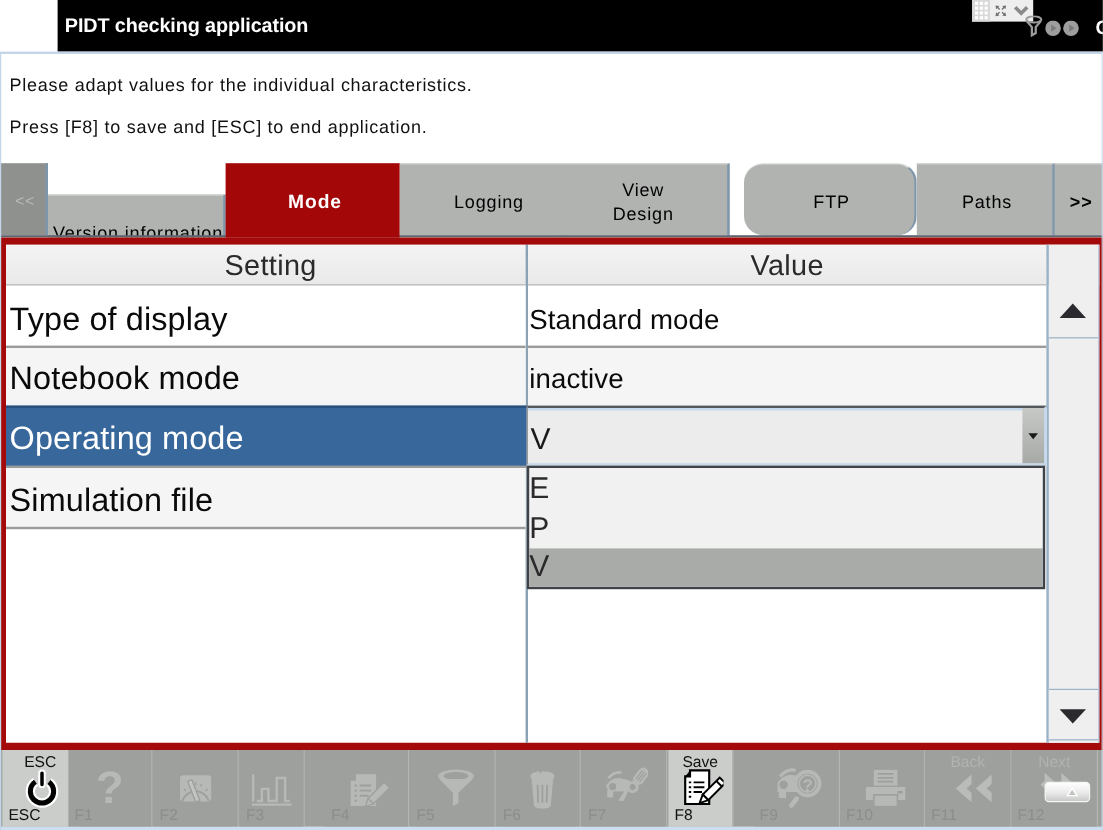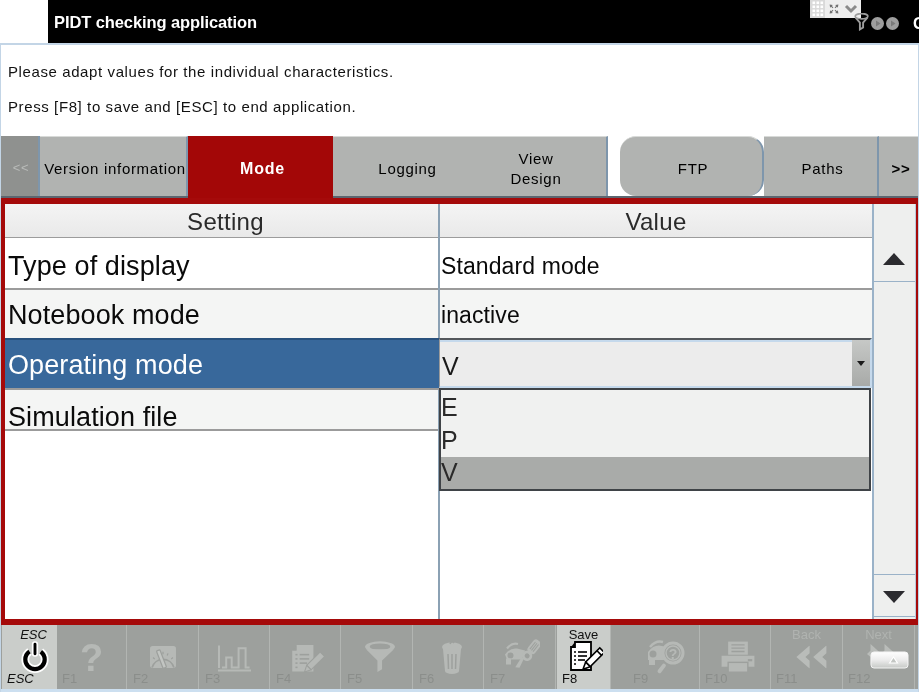--- a/index.html
+++ b/index.html
@@ -109,40 +109,40 @@
   <span id="lang">GB</span>
   <div id="langtri"></div>
 </div>
 <div id="blueline"></div>
 <div id="edgeL"></div>
 <div id="edgeR"></div>
 <div id="msg1">Please adapt values for the individual characteristics.</div>
 <div id="msg2">Press [F8] to save and [ESC] to end application.</div>
 <div id="tabs">
   <div class="tab dark" style="left:0;width:40px;font-size:13px;">&lt;&lt;</div>
-  <div class="tab" style="left:40px;width:148px;">Version information</div>
+  <div class="tab" style="left:40px;width:148px;margin-top:26px;">Version information</div>
   <div class="tab sel" style="left:188px;width:145px;">Mode</div>
   <div class="tab" style="left:333px;width:141px;padding-left:10px;">Logging</div>
   <div class="tab" style="left:462px;width:146px;">View<br>Design</div>
   <div class="tab" style="left:620px;width:144px;border-radius:16px;">FTP</div>
   <div class="tab" style="left:764px;width:115px;">Paths</div>
   <div class="tab" style="left:879px;width:40px;border-right:none;font-weight:bold;">&gt;&gt;</div>
   <div id="tabstrip-bottom"></div>
 </div>
 <div id="content">
   <div class="hdrcell" id="hdr1">Setting</div>
   <div class="hdrcell" id="hdr2">Value</div>
   <div class="hdrcell" id="hdr3"></div>
   <div id="coldiv"></div>
   <div class="row" style="top:34px;background:#fff;">Type of display</div>
   <div class="rowv" style="top:34px;background:#fff;">Standard mode</div>
   <div class="row" style="top:86px;background:#f4f5f4;border-bottom:none;height:48px;line-height:51px;">Notebook mode</div>
   <div class="rowv" style="top:86px;background:#f4f5f4;border-bottom:none;height:48px;line-height:51px;">inactive</div>
   <div class="row" style="top:134px;background:#38689b;color:#fff;border-top:2px solid #29517d;height:52px;line-height:51px;width:434px;">Operating mode</div>
-  <div class="row" style="top:186px;background:#f4f5f4;height:41px;line-height:55px;">Simulation file</div>
+  <div class="row" style="top:186px;background:#f4f5f4;height:51px;line-height:55px;">Simulation file</div>
   <div id="scrollcol">
     <div class="btn" id="upbtn">
         <div class="tri-up"></div>
       </div>
     <div class="btn" id="dnbtn">
         <div class="tri-dn"></div>
       </div>
   </div>
   <div id="combo">
     <span class="val">V</span>
@@ -150,21 +150,21 @@
         <div class="t"></div>
       </div>
   </div>
   <div id="droplist">
     <div class="ditem" style="top:0;height:34px;">E</div>
     <div class="ditem" style="top:34px;height:33px;line-height:32px;">P</div>
     <div class="ditem hl" style="top:67px;height:32px;line-height:30px;">V</div>
   </div>
 </div>
 <div id="toolbar">
-  <div class="tbtn lit" style="left:2px;width:64px;font-style:italic;">
+  <div class="tbtn lit" style="left:2px;width:64px;">
     <div class="toplabel">ESC</div>
     <svg class="icon" width="32" height="34" viewBox="0 0 32 34">
       <g transform="translate(17,19.5)">
         <circle r="9.7" fill="none" stroke="#fff" stroke-width="7.8" stroke-dasharray="48.6 12.3" stroke-dashoffset="-6.15" transform="rotate(-90)"></circle>
         <circle r="9.7" fill="none" stroke="#000" stroke-width="4.2" stroke-dasharray="48.6 12.3" stroke-dashoffset="-6.15" transform="rotate(-90)"></circle>
         <rect x="-2.3" y="-17.5" width="4.6" height="14" rx="2.2" fill="#000" stroke="#fff" stroke-width="1.7"></rect>
       </g>
     </svg>
     <div class="flabel">ESC</div>
   </div>
@@ -182,21 +182,21 @@
         <line x1="13" y1="8.3" x2="13" y2="6"></line>
         <line x1="17" y1="9.5" x2="17.8" y2="7.5"></line>
         <line x1="21" y1="13" x2="22.5" y2="11.5"></line>
       </g>
       <g transform="rotate(-21 14.5 21)">
         <rect x="12.8" y="3.5" width="3.6" height="18" rx="1" fill="#c2c5c2" stroke="#9da09d" stroke-width="1.2"></rect>
       </g>
     </svg>
     <div class="flabel">F2</div>
   </div>
-  <div class="tbtn" style="left:200px;width:70px;">
+  <div class="tbtn" style="left:200px;width:54px;">
     <svg class="icon" width="37" height="28" viewBox="0 0 36 28" style="margin-top:2px;">
       <path d="M2,0.5 V23 M1,25.5 H34" fill="none" stroke="#b6b9b6" stroke-width="2"></path>
       <path d="M5,22.5 H9.2 V12.4 H14.7 V22.5 H21.6 V3.3 H28.6 V22.5 H32.6" fill="none" stroke="#b6b9b6" stroke-width="2"></path>
     </svg>
     <div class="flabel">F3</div>
   </div>
   <div class="tbtn" style="left:271px;width:70px;">
     <svg class="icon" width="36" height="34" viewBox="0 0 34 32" style="margin-top:4px;">
       <path d="M8,6 V1 H24 V26 H4 V6 Z" fill="#b6b9b6"></path>
       <path d="M8,6 V1 L4,6 Z" fill="#9da09d"></path>

